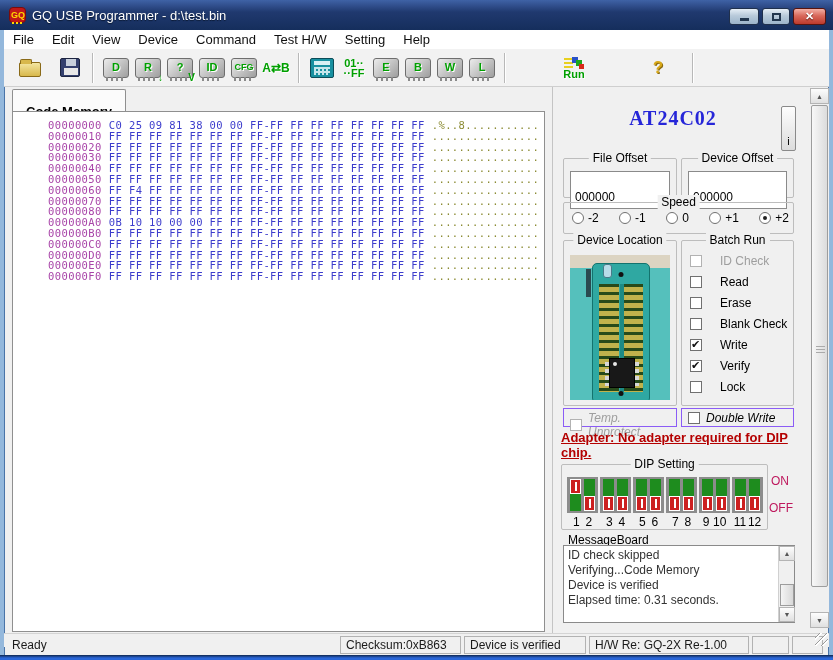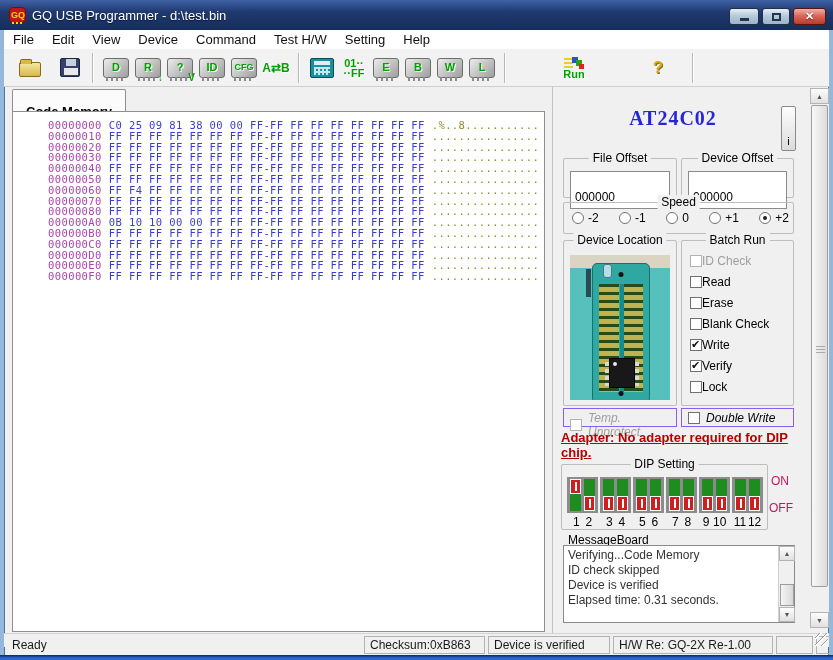--- a/index.html
+++ b/index.html
@@ -114,21 +114,21 @@
   .radio-opt { display:flex; align-items:center; gap:4px; }
   .radio { width:12px; height:12px; border:1px solid #707070; border-radius:50%; background:#fff; position:relative; }
   .radio.sel:after { content:""; position:absolute; left:3px; top:3px; width:4px; height:4px; border-radius:50%; background:#222; }
 
   .gb-loc { left:10px; top:153px; width:114px; height:166px; }
   .gb-batch { left:128px; top:153px; width:113px; height:166px; }
   .plainbox { position:absolute; border:1px solid #8b5cf6;font-style:italic; }
   .box-temp { left:10px; top:321px; width:114px; height:19px; }
   .box-dw   { left:128px; top:321px; width:113px; height:19px; }
 
-  .checkrow { display:flex; align-items:center; gap:0; height:21px; }
+  .checkrow { display:flex; align-items:center; gap:18px; height:21px; }
   .checkbox { width:12px; height:12px; background:#fff; border:1px solid #707070; position:relative; flex:0 0 auto; }
   .checkbox.checked:after { content:"✔"; position:absolute; left:0px; top:-2px; font-size:11px; color:#111; }
   .checkbox.disabled { border-color:#b2b2b2; }
   .lbl-disabled { color:#9e9e9e; }
   .batch-list { position:absolute; left:8px; top:9px; right:4px; }
   .checkrow-inline { position:absolute; left:6px; top:2px; display:flex; align-items:center; gap:6px; font-size:12px; }
 
   
   .loc-img { position:absolute; left:6px; top:14px; width:100px; height:145px; background:#55c0bc; overflow:hidden; }
   .loc-cream { position:absolute; left:0; top:0; width:100%; height:13px; background:#dcd4c2; }
@@ -181,21 +181,21 @@
   .rsb .sb-arrow { width:19px; height:16px; line-height:15px; }
   .rsb-thumb { position:absolute; left:1px; top:17px; width:17px; height:482px;
                background:linear-gradient(90deg,#f8f8f8,#dcdcdc); border:1px solid #9d9d9d; border-radius:2px; }
   .rsb-grip { position:absolute; left:4px; top:50%; width:9px; height:8px;
               background:repeating-linear-gradient(#aaa 0 1px, transparent 1px 3px); }
 
   
   .statusbar { position:absolute; left:0; right:0; top:633px; height:14px; background:#f0f0f0;
                border-top:1px solid #d4d4d4; font-size:12px; color:#1a1a1a; }
   .sb-cell { position:absolute; top:2px; height:18px; line-height:17px; padding:0 5px;
-             border:1px solid #b2b2b2; white-space:nowrap; overflow:hidden;margin-left:24px; }
+             border:1px solid #b2b2b2; white-space:nowrap; overflow:hidden; }
   .sb-ready { left:4px; top:2px; position:absolute; line-height:18px; padding-left:4px; }
   .sb-c2 { left:336px; width:121px; } .sb-c3 { left:460px; width:122px; }
   .sb-c4 { left:585px; width:160px; } .sb-c5 { left:748px; width:37px; } .sb-c6 { left:788px; width:31px; }
   .sb-grip { position:absolute; right:1px; bottom:1px; width:13px; height:13px;
              background:repeating-linear-gradient(135deg, transparent 0 3px, #9a9a9a 3px 4px, #fff 4px 5px); }
   .bottombar { position:absolute; left:-4px; right:-4px; top:655px; height:5px;
                background:linear-gradient(#10274e, #2a66d8 60%, #2a66d8); }
 </style>
 </head>
 <body>
@@ -524,22 +524,22 @@
             <span>12</span>
           </div>
       </div>
     </div>
     <div class="onoff on">ON</div>
     <div class="onoff off">OFF</div>
 
     <div class="mb-label">MessageBoard</div>
     <div class="mb-box">
       <div class="mb-lines">
+        <div>ID check skipped</div>
         <div>Verifying...Code Memory</div>
-        <div>ID check skipped</div>
         <div>Device is verified</div>
         <div>Elapsed time: 0.31 seconds.</div>
       </div>
       <div class="mb-sb">
         <div class="sb-arrow up">▲</div>
         <div class="mb-thumb"></div>
         <div class="sb-arrow down">▼</div>
       </div>
     </div>
   </div>

